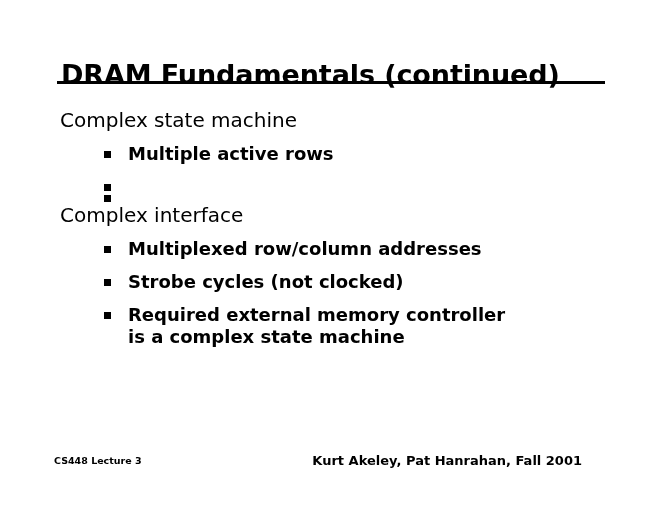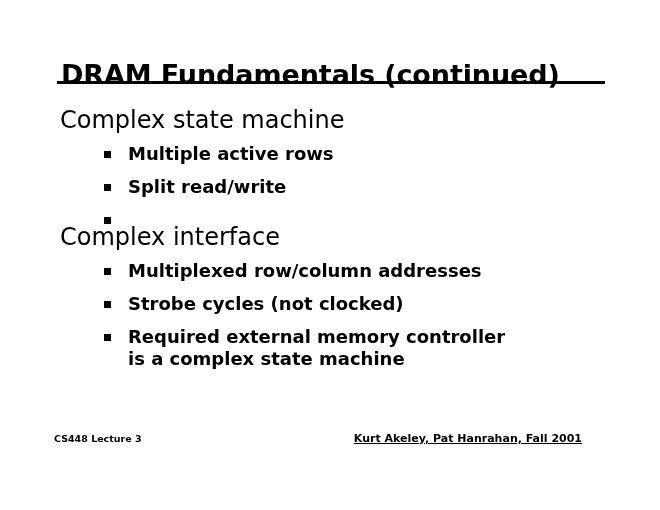--- a/index.html
+++ b/index.html
@@ -56,21 +56,21 @@
     width: 660px;
   }
 
   .section {
     margin: 0;
     padding: 0;
   }
 
   .section-head {
     margin-left: 60px;
-    font-size: 24px;
+    font-size: 20px;
     font-weight: normal;
     line-height: 24px;
     padding-bottom: 7px;
     white-space: nowrap;
   }
 
   .bullets {
     list-style: none;
     margin: 4px;
     padding: 0;
@@ -105,45 +105,44 @@
   }
 
   #section-gap {
     height: 12px;
   }
 
   
   #footer {
     position: absolute;
     left: 0;
-    top: 432px;
+    top: 454px;
     width: 660px;
     height: 20px;
     text-align: right;
   }
 
   #footer-left {
     position: absolute;
     left: 54px;
     top: 0;
     font-size: 9.5px;
     font-weight: bold;
     line-height: 14px;
     white-space: nowrap;
   }
 
   #footer-right {
     position: absolute;
     right: 78px;
     top: 0;
-    font-size: 11px;
+    font-size: 13px;
     font-weight: bold;
     line-height: 14px;
     white-space: nowrap;
-    text-decoration: underline;
   }
 </style>
 </head>
 <body>
 
 <div id="slide">
 
   <h1 id="slide-title">DRAM Fundamentals (continued)</h1>
 
   <div id="title-rule"></div>
@@ -152,21 +151,20 @@
 
     <div class="section">
       <div class="section-head">Complex state machine</div>
       <ul class="bullets">
         <li class="bullet">
           <span class="bullet-marker"></span>
           <span class="bullet-text">Multiple active rows</span>
         </li>
         <li class="bullet">
           <span class="bullet-marker"></span>
-          <span class="bullet-text">Split read/write</span>
         </li>
         <li class="bullet">
           <span class="bullet-marker"></span>
         </li>
       </ul>
     </div>
 
     <div id="section-gap"></div>
 
     <div class="section">

